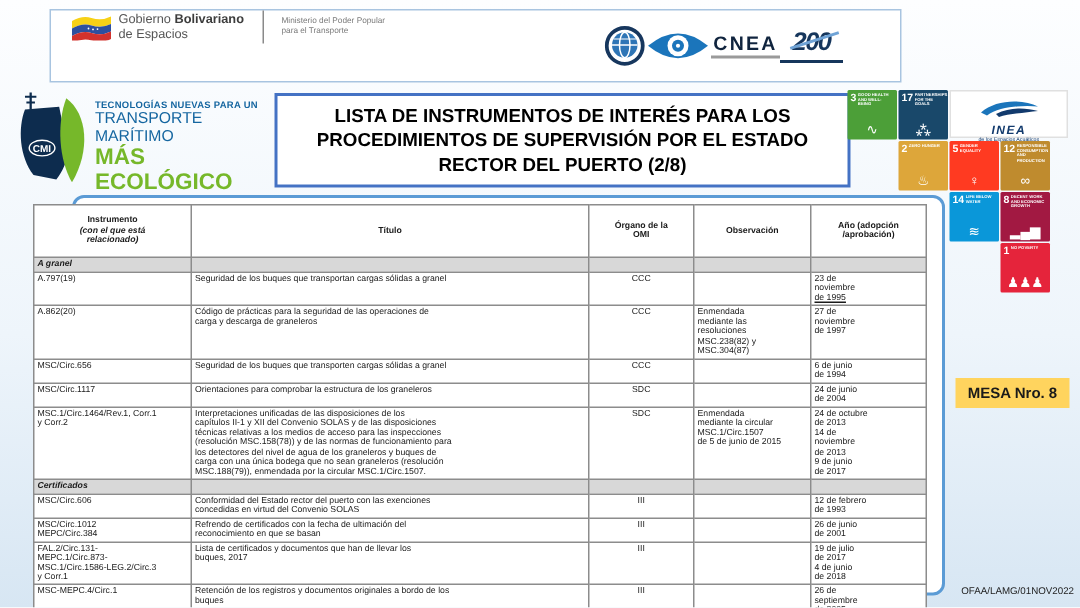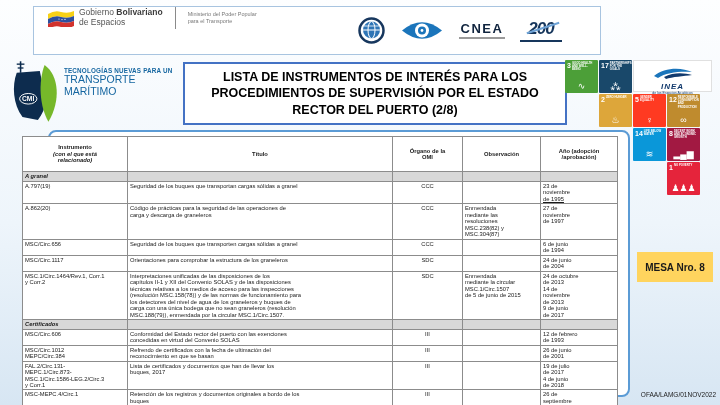--- a/index.html
+++ b/index.html
@@ -10,21 +10,21 @@
 
   
   .banner { position:absolute; left:33px; top:6px; width:568px; height:49px;
             background:#fff; border:1px solid #a8c4e0; display:flex; align-items:flex-start; }
   .gov { display:flex; align-items:center; gap:5px; margin-left:14px; }
   .gov-text { font-size:8.5px; color:#555; line-height:1.15; white-space:nowrap; }
   .gov-text b { color:#3d3d3d; }
   .v-divider { width:1px; height:22px; background:#8a8a8a; margin:0 7px; }
   .ministry { font-size:5.5px; color:#7a7a7a; line-height:1.25; }
   .logo-row { position:absolute; right:38px; top:0; height:100%;
-              display:flex; align-items:center; gap:15px; }
+              display:flex; align-items:center; }
   .cnea-wrap { text-align:center; }
   .cnea-name { font-size:13px; font-weight:bold; color:#10243e; letter-spacing:1.5px; line-height:1; }
   .tiny-bar { height:2px; background:#9a9a9a; margin:2px auto 0; width:46px; }
   .b200-wrap { text-align:center; position:relative; }
   .b200-text { font-size:17px; font-weight:bold; font-style:italic; color:#16365c;
                letter-spacing:-1px; line-height:1; display:inline-block; }
   .b200-slash { position:absolute; left:6px; top:7px; width:34px; height:2px;
                 background:#6fa3d6; transform:rotate(-18deg); }
   .b200-bar { height:2px; background:#16365c; margin:2px auto 0; width:42px; }
 
@@ -64,21 +64,21 @@
             vertical-align:top; white-space:pre-line; line-height:1.12; word-wrap:break-word; }
   .itable thead th { font-weight:bold; text-align:center; vertical-align:middle; }
   th.c-instr { text-align:left; vertical-align:top; }
   th.vb { vertical-align:bottom; }
   .h2 { font-style:italic; display:block; }
   .section-cell { background:var(--c-section-bg); font-weight:bold; font-style:italic; }
   td.col-organ { text-align:center; }
   .link-underline { text-decoration:underline; }
 
   
-  .mesa { position:absolute; left:637px; top:252px; width:76px; height:30px;
+  .mesa { position:absolute; left:637px; top:252px; width:76px; height:20px;
           background:var(--c-mesa-bg); display:flex; align-items:center; justify-content:center;
           font-size:10px; font-weight:bold; color:#1a1a1a; }
   .footer { position:absolute; right:4px; bottom:7px; font-size:6.5px; color:#222; }
 </style>
 </head>
 <body>
 
 <div class="slide">
 
   <div class="banner">
@@ -133,20 +133,21 @@
       <line x1="7" y1="5" x2="15" y2="5" stroke="#0d2c4e" stroke-width="1.4"></line>
       <line x1="8" y1="9" x2="14" y2="9" stroke="#0d2c4e" stroke-width="1.4"></line>
       <path d="M7,14 L31,12 L33,22 L38,22 C40,36 38,52 29,63 L13,60 C3,47 2,27 7,14 Z" fill="#0d2c4e"></path>
       <path d="M36,6 C51,17 53,43 40,65 C31,50 29,24 36,6 Z" fill="#76b82a"></path>
       <ellipse cx="19" cy="41" rx="9" ry="5.5" fill="none" stroke="#fff" stroke-width="1"></ellipse>
       <text x="12.5" y="43.5" font-size="7" font-weight="bold" fill="#fff" font-family="Liberation Sans, sans-serif">CMI</text>
     </svg>
     <div class="cmi-text">
       <div class="cmi-l1">TECNOLOGÍAS NUEVAS PARA UN</div>
       <div class="cmi-l2">TRANSPORTE MARÍTIMO</div>
+      <div class="cmi-l3">MÁS ECOLÓGICO</div>
     </div>
   </div>
 
   <div class="title-box">LISTA DE INSTRUMENTOS DE INTERÉS PARA LOS PROCEDIMIENTOS DE SUPERVISIÓN POR EL ESTADO RECTOR DEL PUERTO (2/8)</div>
 
   <div class="sdg-grid">
     <div class="inea-box">
       <svg width="42" height="12" viewBox="0 0 42 12">
         <path d="M2,9 C12,0 30,0 40,5 C30,4 14,5 6,11 Z" fill="#1b75bb"></path>
         <path d="M12,10 C22,5 32,6 40,8 C32,9 20,10 14,12 Z" fill="#123a6d"></path>

